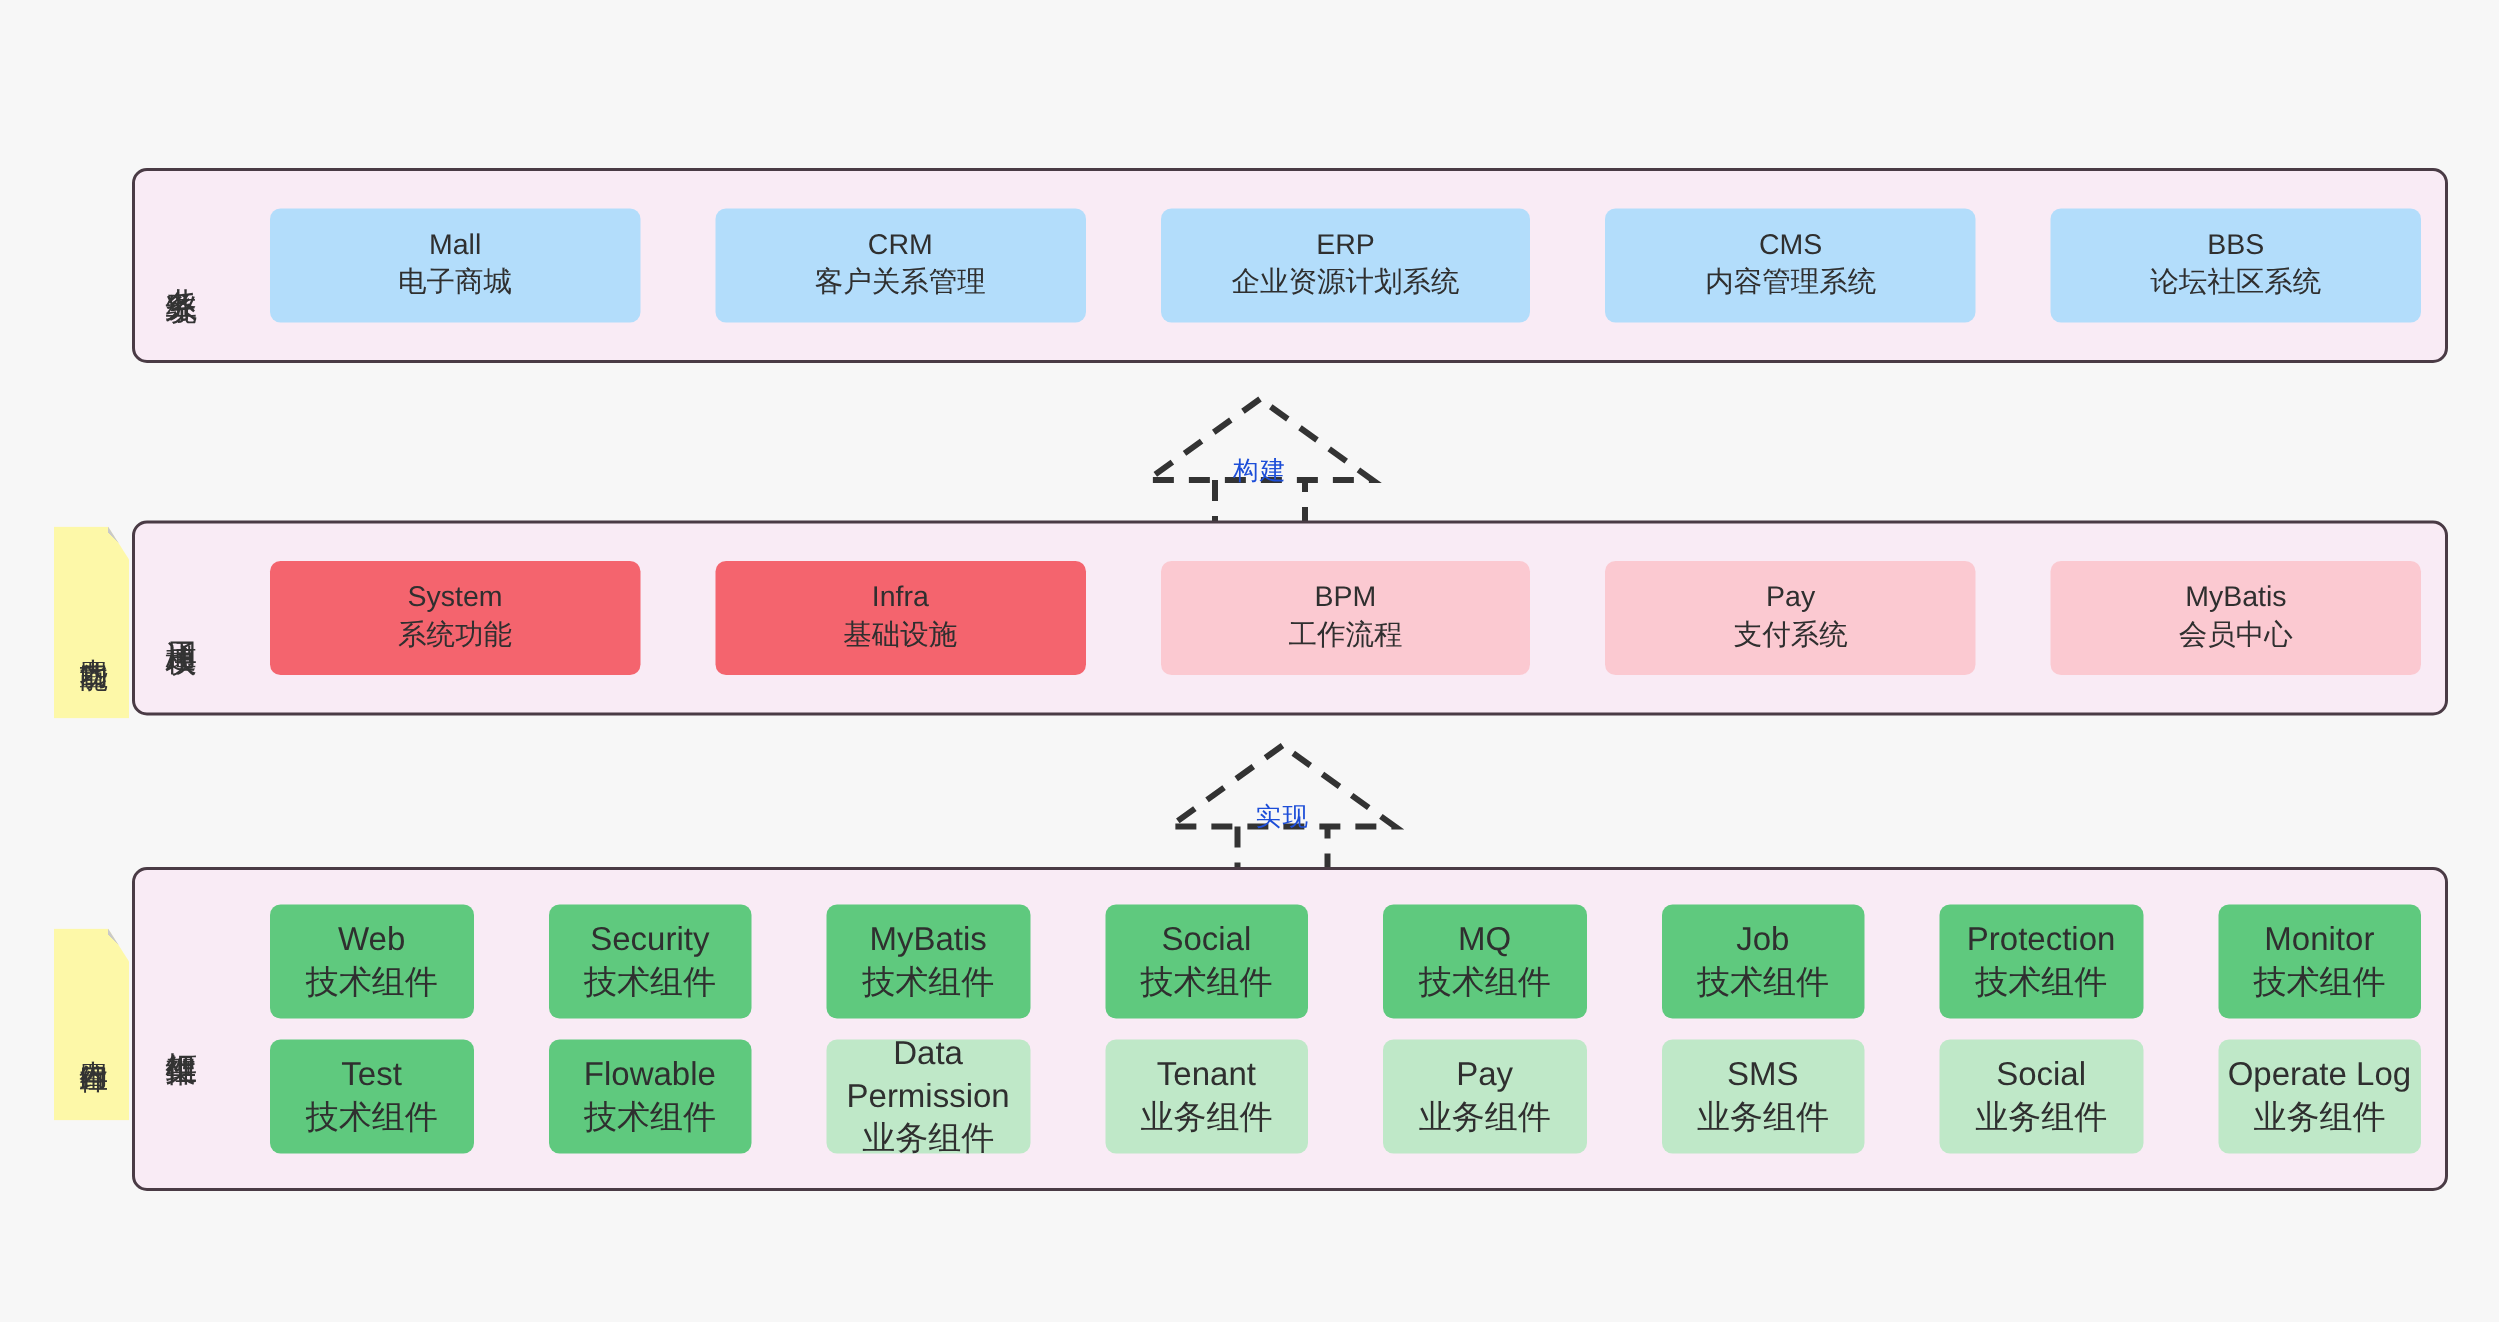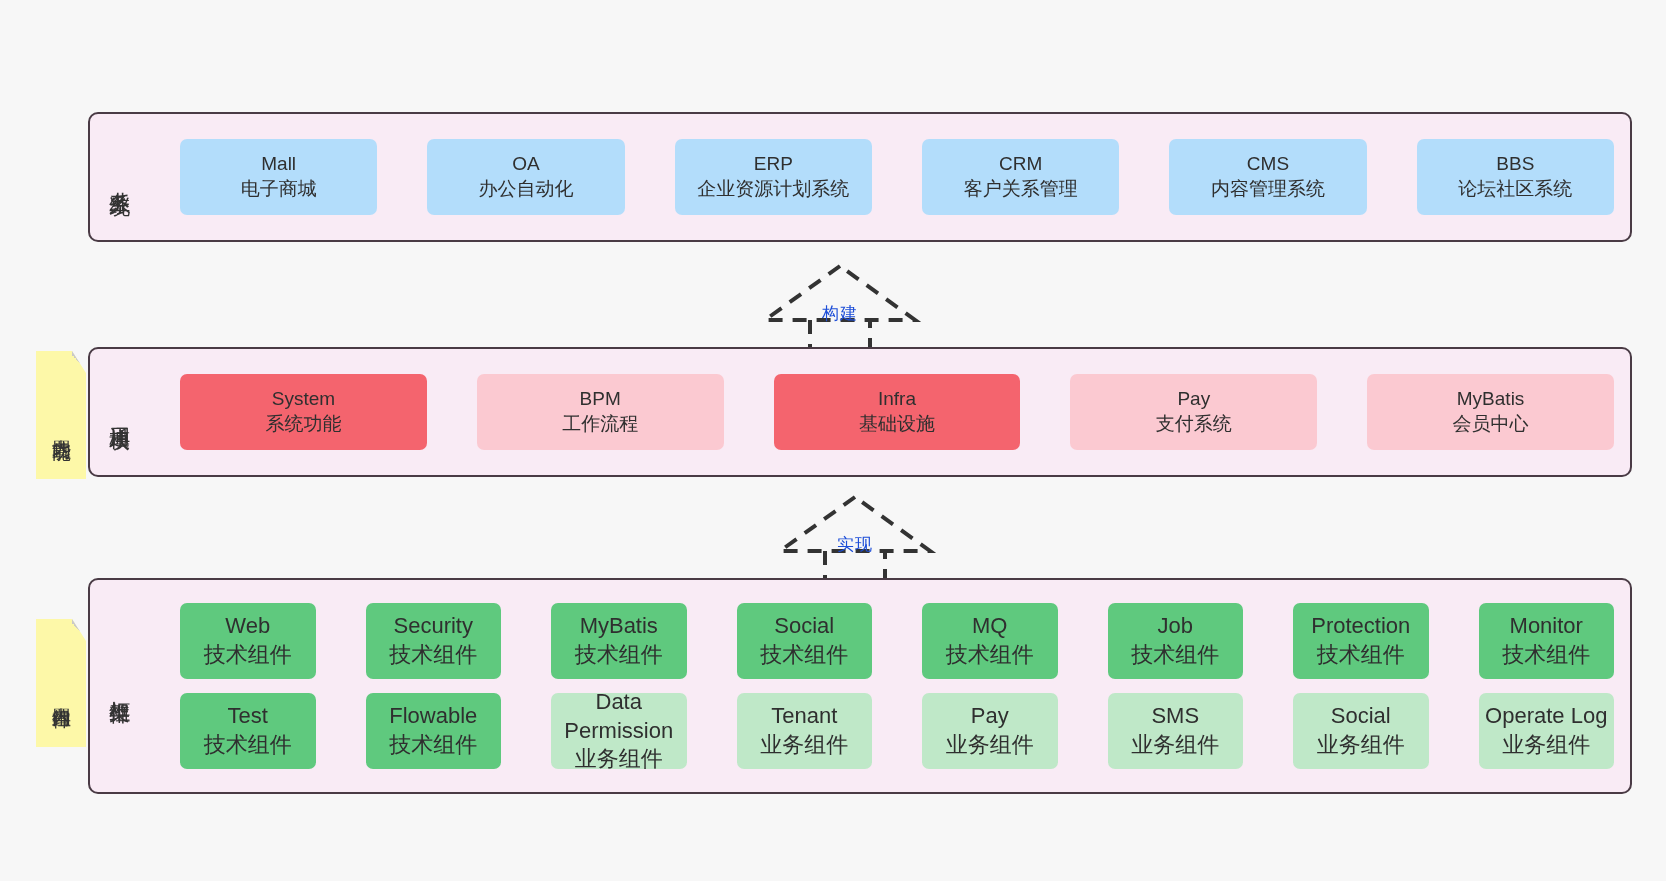--- a/index.html
+++ b/index.html
@@ -162,30 +162,26 @@
 
   <div class="layer" id="layer1">
     <div class="layer-title">业务系统</div>
     <div class="layer-body">
       <div class="card-row">
         <div class="card blue">
           <span class="c-en">Mall</span>
           <span class="c-cn">电子商城</span>
         </div>
         <div class="card blue">
-          <span class="c-en">OA</span>
-          <span class="c-cn">办公自动化</span>
+          <span class="c-en">CRM</span>
+          <span class="c-cn">客户关系管理</span>
         </div>
         <div class="card blue">
           <span class="c-en">ERP</span>
           <span class="c-cn">企业资源计划系统</span>
-        </div>
-        <div class="card blue">
-          <span class="c-en">CRM</span>
-          <span class="c-cn">客户关系管理</span>
         </div>
         <div class="card blue">
           <span class="c-en">CMS</span>
           <span class="c-cn">内容管理系统</span>
         </div>
         <div class="card blue">
           <span class="c-en">BBS</span>
           <span class="c-cn">论坛社区系统</span>
         </div>
       </div>
@@ -206,27 +202,27 @@
   </div>
 
   <div class="layer" id="layer2">
     <div class="layer-title">通用模块</div>
     <div class="layer-body">
       <div class="card-row">
         <div class="card red">
           <span class="c-en">System</span>
           <span class="c-cn">系统功能</span>
         </div>
+        <div class="card red">
+          <span class="c-en">Infra</span>
+          <span class="c-cn">基础设施</span>
+        </div>
         <div class="card pink">
           <span class="c-en">BPM</span>
           <span class="c-cn">工作流程</span>
-        </div>
-        <div class="card red">
-          <span class="c-en">Infra</span>
-          <span class="c-cn">基础设施</span>
         </div>
         <div class="card pink">
           <span class="c-en">Pay</span>
           <span class="c-cn">支付系统</span>
         </div>
         <div class="card pink">
           <span class="c-en">MyBatis</span>
           <span class="c-cn">会员中心</span>
         </div>
       </div>

